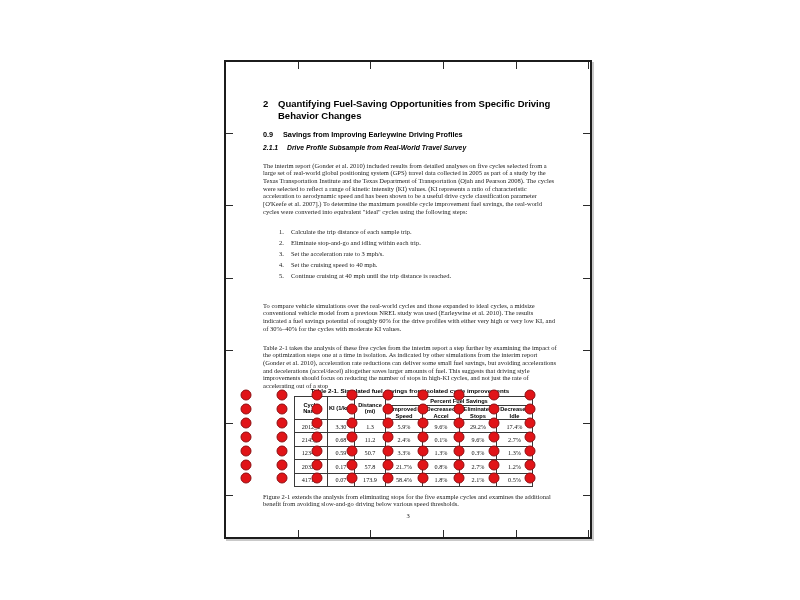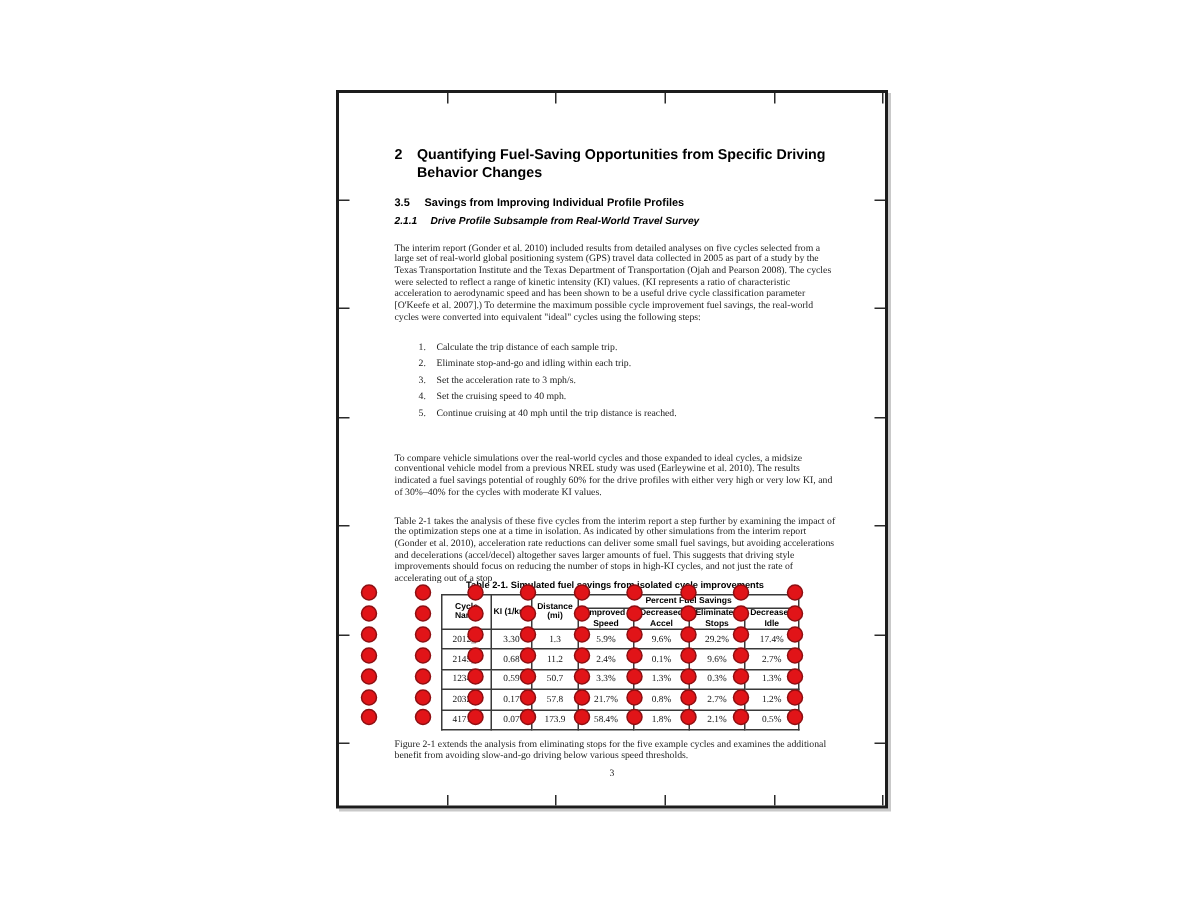--- a/index.html
+++ b/index.html
@@ -51,22 +51,22 @@
 
   <div class="page">
     <div class="content">
 
       <div class="hrow h1">
         <span class="num">2</span>
         <span class="txt">Quantifying Fuel-Saving Opportunities from Specific Driving Behavior Changes</span>
       </div>
 
       <div class="hrow h2">
-        <span class="num">3.5</span>
-        <span class="txt">Savings from Improving Individual Profile Profiles</span>
+        <span class="num">0.9</span>
+        <span class="txt">Savings from Improving Earleywine Driving Profiles</span>
       </div>
 
       <div class="hrow h3">
         <span class="num">2.1.1</span>
         <span class="txt">Drive Profile Subsample from Real-World Travel Survey</span>
       </div>
 
       <p class="para p1">The interim report (Gonder et al. 2010) included results from detailed analyses on five cycles selected from a large set of real-world global positioning system (GPS) travel data collected in 2005 as part of a study by the Texas Transportation Institute and the Texas Department of Transportation (Ojah and Pearson 2008). The cycles were selected to reflect a range of kinetic intensity (KI) values. (KI represents a ratio of characteristic acceleration to aerodynamic speed and has been shown to be a useful drive cycle classification parameter [O'Keefe et al. 2007].) To determine the maximum possible cycle improvement fuel savings, the real-world cycles were converted into equivalent "ideal" cycles using the following steps:</p>
 
       <div class="steps" id="steps">

